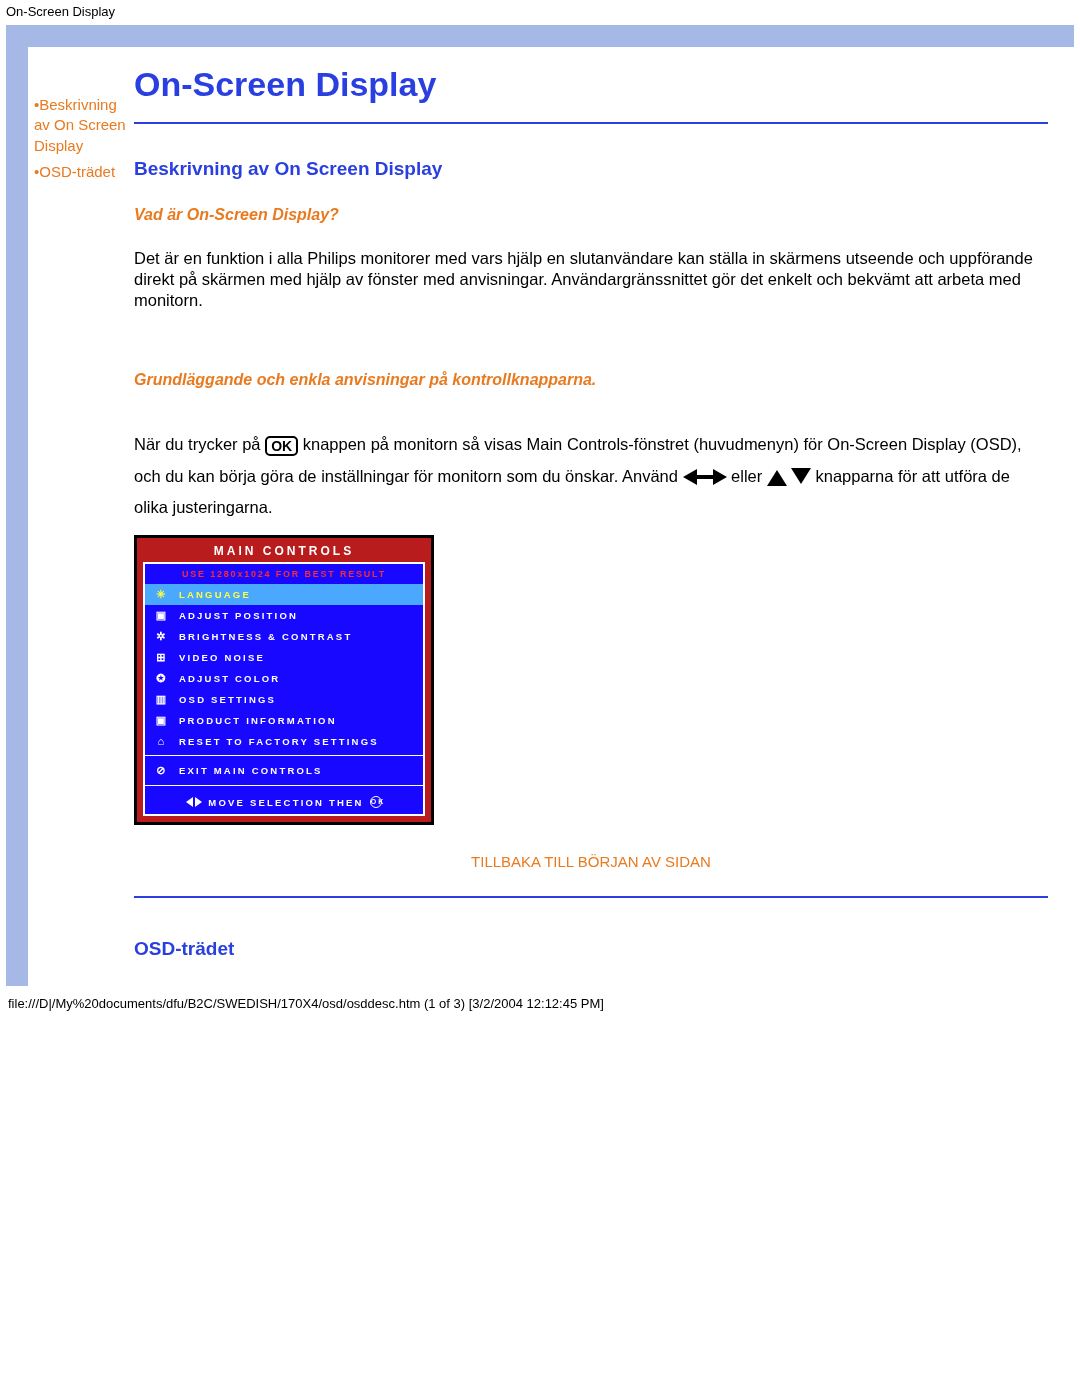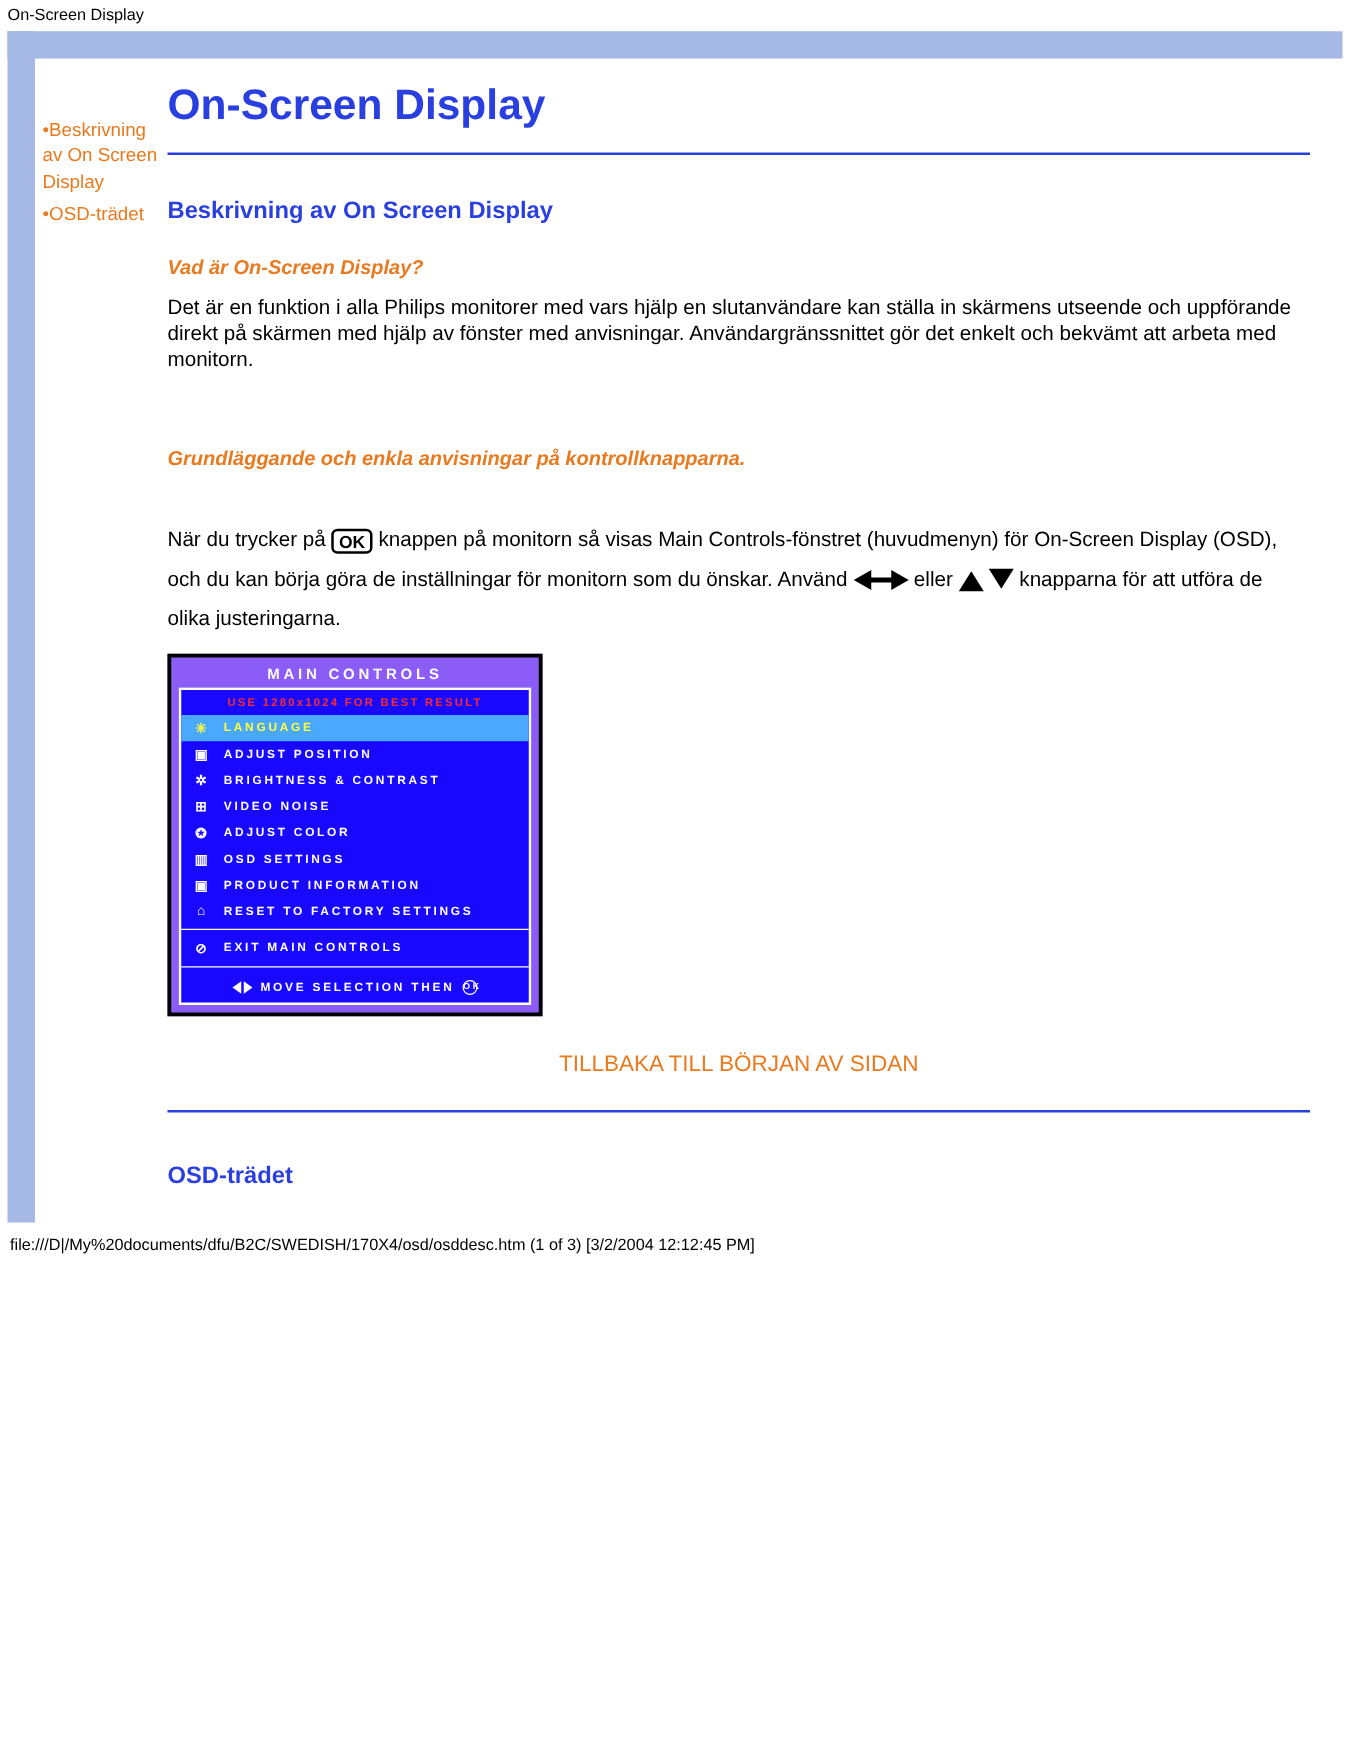--- a/index.html
+++ b/index.html
@@ -8,52 +8,52 @@
   .outer { border-left: 22px solid #a6b8e6; border-top: 22px solid #a6b8e6; margin: 0 6px; }
   .page { display: flex; background: #fff; }
   .sidebar { width: 106px; padding: 48px 2px 0 6px; font-size: 15px; line-height: 1.35; }
   .sidebar .dot { color: #e87a1f; }
   .sidebar a { color: #e87a1f; text-decoration: none; }
   .main { flex: 1; padding: 18px 26px 0 0; }
   h1.title { color: #2a3fe0; font-size: 34px; font-weight: bold; margin-bottom: 18px; }
   hr.rule { border: none; border-top: 2px solid #2a3fe0; margin: 6px 0 34px 0; }
   hr.rule2 { border: none; border-top: 2px solid #2a3fe0; margin: 26px 0 40px 0; }
   h2.section { color: #2a3fe0; font-size: 19px; font-weight: bold; margin-bottom: 26px; }
-  .subhead { color: #e87a1f; font-style: italic; font-weight: bold; font-size: 16px; margin-bottom: 12px; }
+  .subhead { color: #e87a1f; font-style: italic; font-weight: bold; font-size: 16px; margin-bottom: 24px; }
   p.body { font-size: 16.5px; line-height: 1.28; color: #000; margin-bottom: 60px; }
   p.body2 { font-size: 16.5px; line-height: 1.9; color: #000; margin-bottom: 12px; }
   .subhead2 { color: #e87a1f; font-style: italic; font-weight: bold; font-size: 16px; margin-bottom: 40px; }
 
   .ok-btn { display: inline-block; vertical-align: middle; border: 2px solid #000; border-radius: 5px; padding: 1px 4px; font-weight: bold; font-size: 14px; background: #fff; line-height: 1; }
   .arrows-lr { display: inline-block; vertical-align: middle; position: relative; width: 44px; height: 16px; }
   .arrows-lr::before, .arrows-lr::after { content:""; position:absolute; top:0; width:0; height:0; border-top:8px solid transparent; border-bottom:8px solid transparent; }
   .arrows-lr::before { left:0; border-right:14px solid #000; }
   .arrows-lr::after { right:0; border-left:14px solid #000; }
   .arrows-lr .bar { position:absolute; top:6px; left:13px; right:13px; height:4px; background:#000; }
   .arrows-ud { display:inline-block; vertical-align:middle; width:44px; height:18px; position:relative; }
   .arrows-ud::before, .arrows-ud::after { content:""; position:absolute; bottom:0; width:0; height:0; border-left:10px solid transparent; border-right:10px solid transparent; }
   .arrows-ud::before { left:0; border-bottom:16px solid #000; }
   .arrows-ud::after { right:0; border-top:16px solid #000; top:0; }
 
-  .osd-panel { width: 300px; border: 3px solid #000; background: #8b5cf6; margin-bottom: 28px; }
+  .osd-panel { width: 300px; border: 3px solid #000; background: #b91c1c; margin-bottom: 28px; }
   .osd-title { color: #fff; text-align: center; font-weight: bold; letter-spacing: 3px; font-size: 12px; padding: 6px 0 4px 0; }
   .osd-inner { border: 2px solid #fff; margin: 0 6px 6px 6px; background: #1808ff; }
   .osd-warn { color: #ff2a2a; font-size: 9px; letter-spacing: 1.8px; text-align: center; padding: 5px 18px; font-weight: bold; }
   .osd-row { display:flex; align-items:center; padding: 4px 8px; font-size: 9.5px; letter-spacing: 2.2px; color:#fff; font-weight: bold; }
   .osd-row.sel { background: #4aa8ff; color:#ffff3a; }
   .osd-row .ic { width: 18px; text-align:center; margin-right: 8px; font-size:11px; }
   .osd-divider { border-top: 1px solid #fff; margin: 4px 0; }
   .osd-footer { display:flex; align-items:center; justify-content:center; gap:6px; padding: 6px 6px 6px 6px; color:#fff; font-size:9.5px; letter-spacing:2.2px; font-weight:bold; }
   .osd-footer .arr { display:inline-flex; gap:2px; }
   .osd-footer .tri-l, .osd-footer .tri-r { width:0;height:0;border-top:5px solid transparent;border-bottom:5px solid transparent; }
   .osd-footer .tri-l { border-right:7px solid #fff; }
   .osd-footer .tri-r { border-left:7px solid #fff; }
   .osd-footer .okcirc { display:inline-block; border:1.5px solid #fff; border-radius:50%; width:12px; height:12px; font-size:7px; line-height:10px; text-align:center; }
 
-  .backlink { text-align: center; font-size: 18px; margin-bottom: 10px; }
+  .backlink { text-align: center; font-size: 15px; margin-bottom: 10px; }
   .backlink a { color: #e87a1f; text-decoration: none; }
 
   .footer-path { font-size: 13px; padding: 10px 8px 6px 8px; color:#000; white-space: nowrap; }
 </style>
 </head>
 <body>
 
 <div class="top-label">On-Screen Display</div>
 
 <div class="outer">

